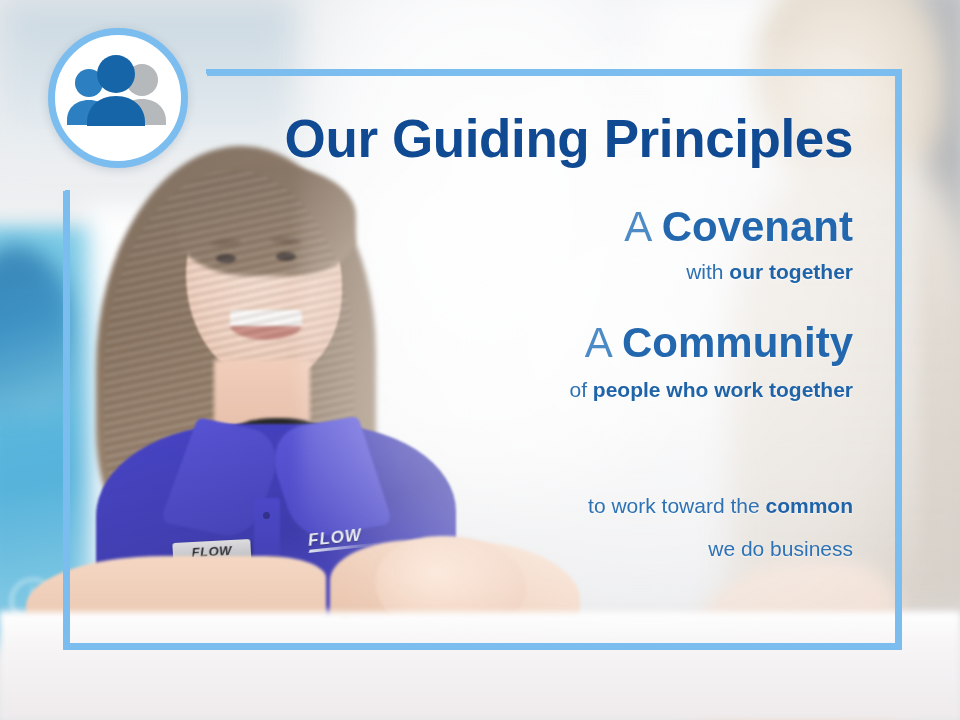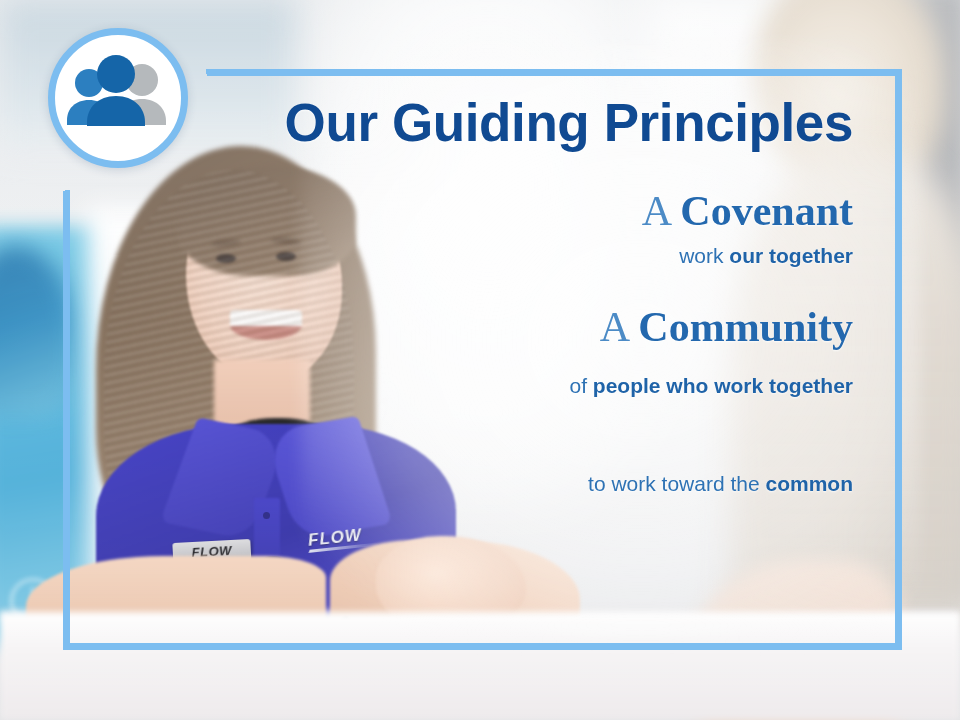--- a/index.html
+++ b/index.html
@@ -261,51 +261,50 @@
   #badge{
     position:absolute; left:48px; top:28px; width:140px; height:140px;
     border-radius:50%;
     background:#ffffff;
     border:7px solid #7cbdf0;
     box-shadow:0 2px 10px rgba(40,70,110,.18);
   }
   #badge svg{position:absolute; left:50%; top:50%; transform:translate(-50%,-50%);}
 
   
-  #content{position:absolute; left:0; top:0; width:960px; height:612px;}
+  #content{position:absolute; left:0; top:16px; width:960px; height:612px;}
 
   .title{
     position:absolute; left:0; top:92px; width:915px;
     text-align:right; padding-right:62px;
     font-size:53px; font-weight:bold; letter-spacing:-.4px;
     color:#104A92;
     text-shadow:0 1px 2px rgba(255,255,255,.85);
   }
 
   .block{position:absolute; width:915px; text-align:right; padding-right:62px;}
   .head{
     font-size:42px; line-height:50px; color:#2B72B7;
     text-shadow:0 1px 2px rgba(255,255,255,.8);
     white-space:nowrap;
-    font-family:Liberation Serif, serif;
   }
   .head .lt{font-weight:normal; color:#4C8BC6;}
   .head .bd{font-weight:bold; color:#2368AE;}
   .sub{
     font-size:21px; line-height:27px; color:#2E72B4; font-weight:normal;
     text-shadow:0 1px 2px rgba(255,255,255,.8);
   }
   .sub b{font-weight:bold; color:#1F63A8;}
 
   .b1{top:186px;}
   .b1 .sub{margin-top:6px;}
   .b2{top:302px;padding-left:20px;}
-  .b2 .sub{margin-top:20px;}
+  .b2 .sub{margin-top:8px;}
   .b3{top:460px;}
-  .b3 .sub{margin-top:10px;}
+  .b3 .sub{margin-top:16px;}
 </style>
 </head>
 <body>
 
 <div id="photo">
   <div class="bg-base"></div>
   <div class="bg-ceil"></div>
   <div class="bg-poster"></div>
   <div class="bg-car"></div>
   <div class="bg-vw"></div>
@@ -382,32 +381,33 @@
 
 <div id="content">
 
   <div class="title">Our Guiding Principles</div>
 
   <div class="block b1">
     <div class="head">
       <span class="lt">A </span><span class="bd">Covenant</span>
     </div>
     <div class="sub">
-      <span>work </span><b>our together</b>
+      <span>with </span><b>our together</b>
     </div>
   </div>
 
   <div class="block b2">
     <div class="head">
       <span class="lt">A </span><span class="bd">Community</span>
     </div>
     <div class="sub">
       <span>of </span><b>people who work together</b>
     </div>
   </div>
 
   <div class="block b3">
     <div class="sub">
       <span>to work toward the </span><b>common</b>
     </div>
+    <div class="sub">we do business</div>
   </div>
 
 </div>
 
 </body></html>

